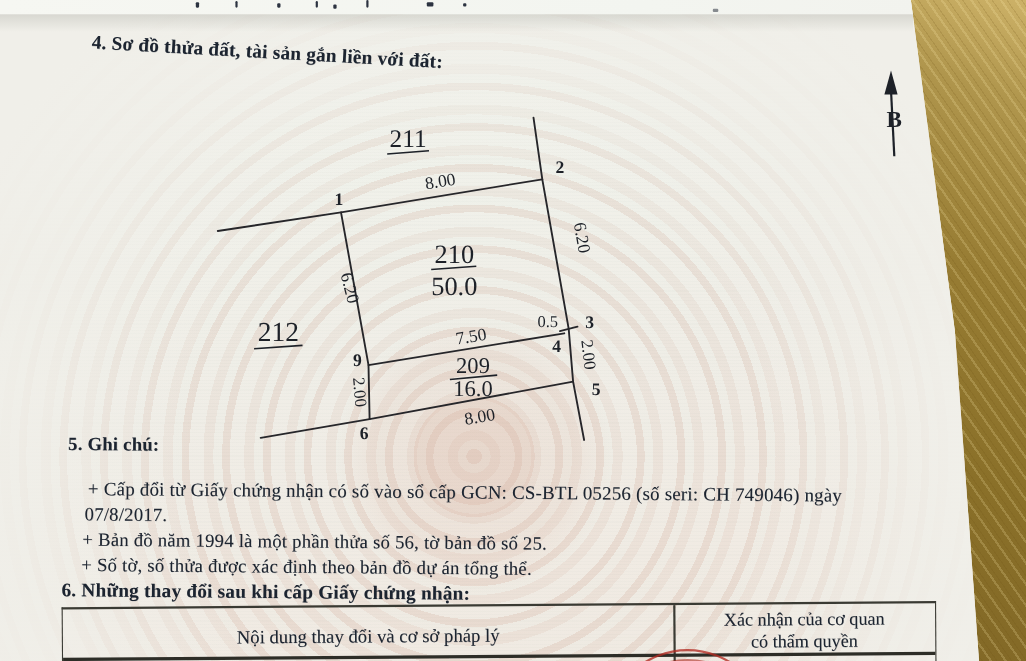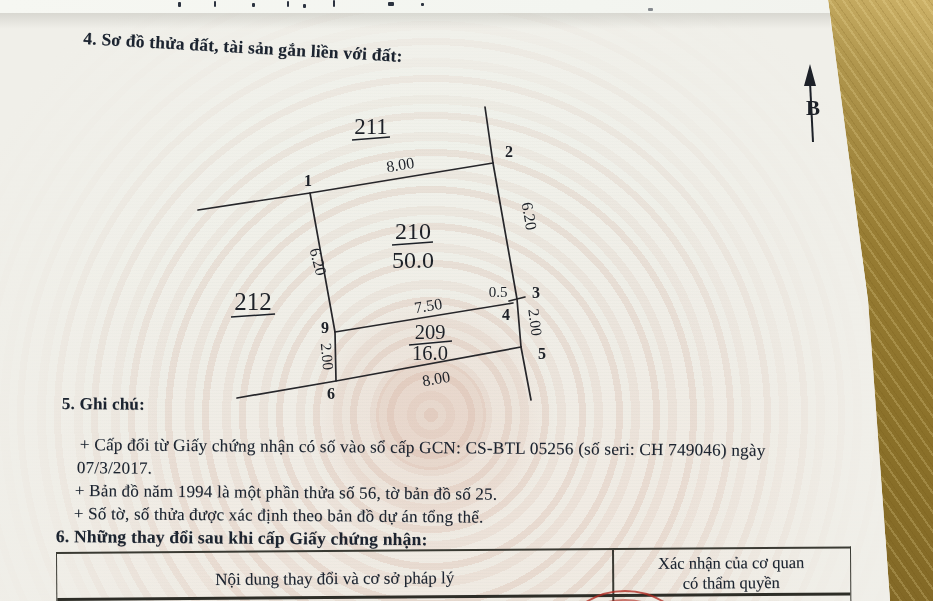--- a/index.html
+++ b/index.html
@@ -117,21 +117,21 @@
       <text x="331" y="399" font-size="16" font-weight="bold" text-anchor="middle">6</text>
       <text x="325" y="333" font-size="16" font-weight="bold" text-anchor="middle">9</text>
 
       <text x="813" y="115" font-size="21" font-weight="bold" text-anchor="middle">B</text>
       <line x1="813" y1="142" x2="810" y2="82" stroke="#1d2128" stroke-width="2"></line>
       <polygon points="804,86 810,64 816,86" fill="#1d2128"></polygon>
     </svg>
 
     <div class="txt note b" style="left:62px;top:394px;">5. Ghi chú:</div>
     <div class="txt note" style="left:80px;top:435px;font-size:17.2px;">+ Cấp đổi từ Giấy chứng nhận có số vào sổ cấp GCN: CS-BTL 05256 (số seri: CH 749046) ngày</div>
-    <div class="txt note" style="left:77px;top:458px;">07/3/2017.</div>
+    <div class="txt note" style="left:77px;top:458px;">07/8/2017.</div>
     <div class="txt note" style="left:75px;top:481px;">+ Bản đồ năm 1994 là một phần thửa số 56, tờ bản đồ số 25.</div>
     <div class="txt note" style="left:74px;top:504px;">+ Số tờ, số thửa được xác định theo bản đồ dự án tổng thể.</div>
     <div class="txt note b" style="left:56px;top:526px;font-size:17.5px;">6. Những thay đổi sau khi cấp Giấy chứng nhận:</div>
 
     <div class="tbl">
       <div class="divider"></div>
       <div class="rowline"></div>
       <div class="c1">Nội dung thay đổi và cơ sở pháp lý</div>
       <div class="c2">
         <div>Xác nhận của cơ quan</div>

